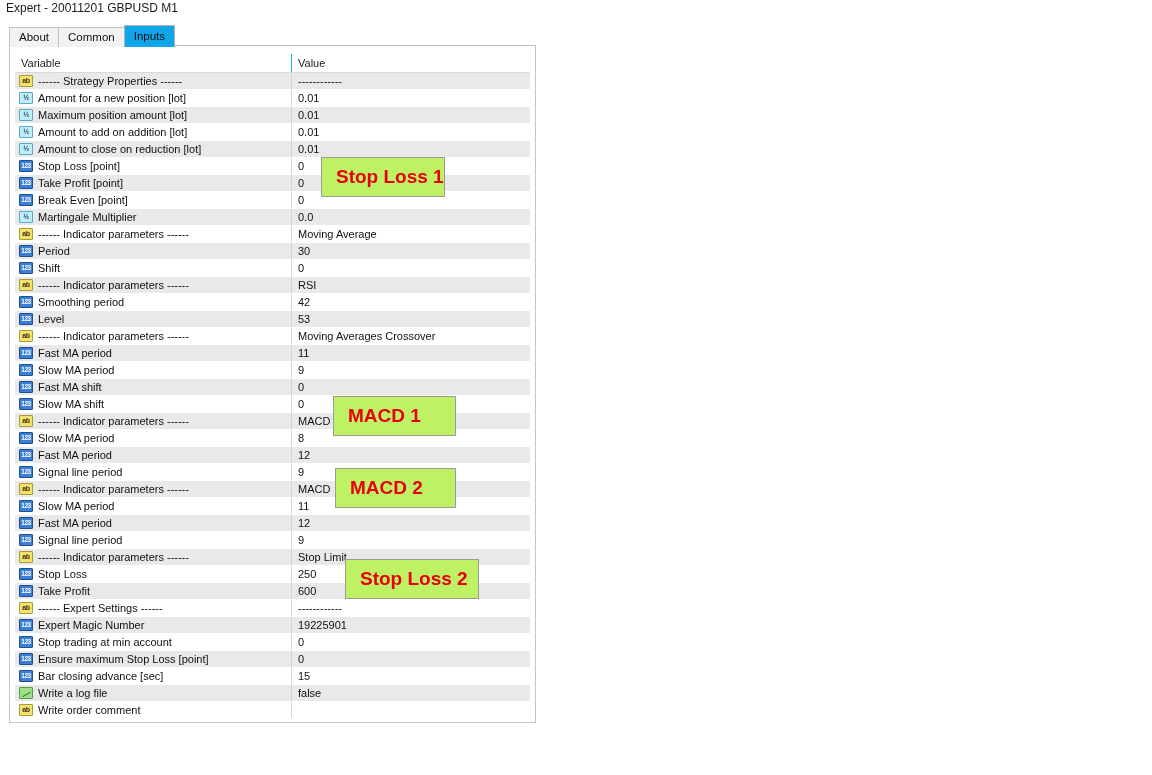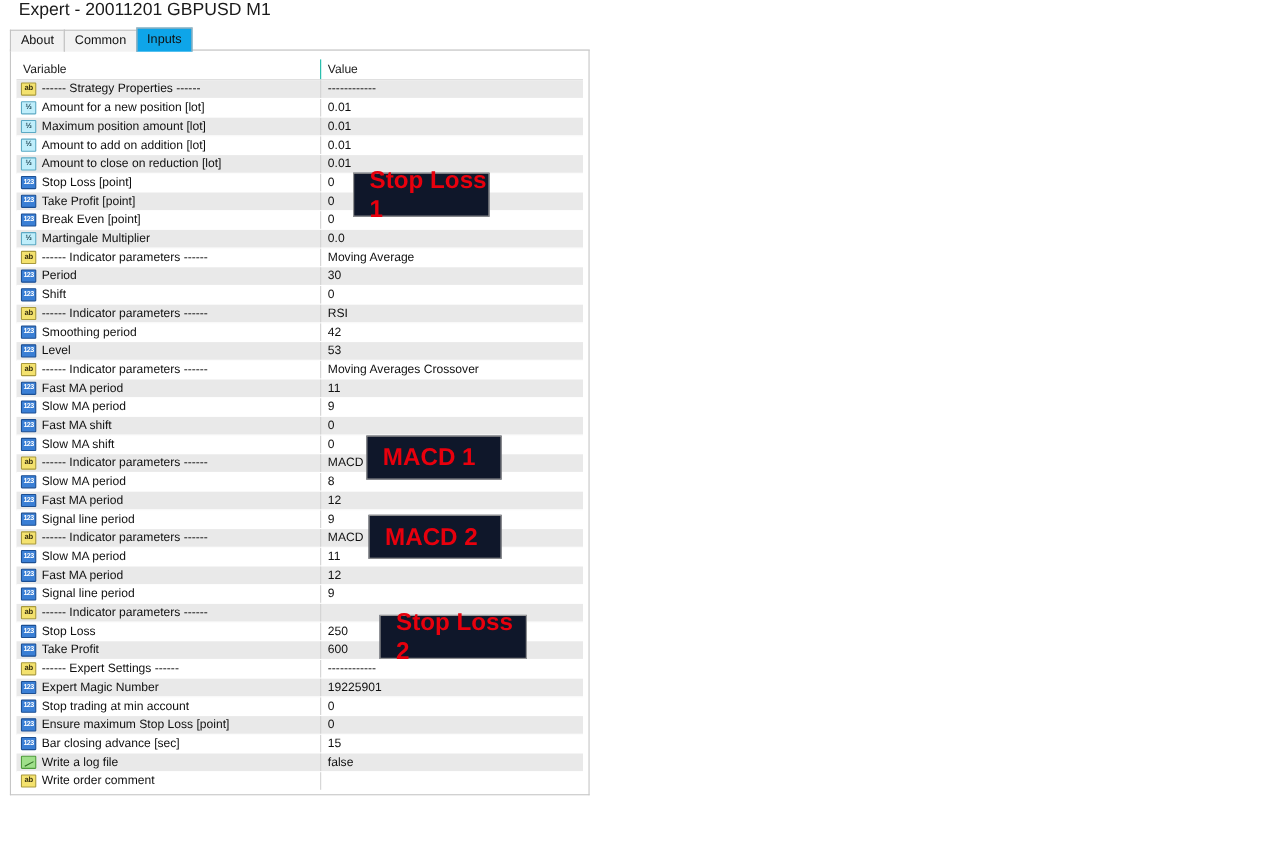--- a/index.html
+++ b/index.html
@@ -37,23 +37,23 @@
     font-weight: bold;
     color: #3a3a3a;
     white-space: nowrap;
     z-index: 0;
     font-family: "Liberation Sans", sans-serif;
   }
 
   
   #window-title {
     position: absolute;
-    left: 17px;
+    left: 6px;
     top: 1px;
-    font-size: 16px;
+    font-size: 12px;
     color: #1a1a1a;
     white-space: nowrap;
     z-index: 5;
   }
 
   
   #tabstrip {
     position: absolute;
     left: 9px;
     top: 26px;
@@ -211,31 +211,32 @@
     top: 6px;
     width: 9px;
     height: 0;
     border-top: 1.5px solid #2e6b21;
     transform: rotate(-28deg);
   }
 
   
   .callout {
     position: absolute;
-    background: #0f172a;
+    background: #bef264;
     border: 1px solid #9b9b9b;
     color: #e8000d;
     font-weight: bold;
-    font-size: 22px;
+    font-size: 19px;
     display: flex;
     align-items: center;
     padding-left: 14px;
     box-sizing: border-box;
     z-index: 20;
     font-family: "Liberation Sans", sans-serif;
+    text-align: right;
   }
 </style>
 </head>
 <body>
 
 <div id="bg-watermark">n M1</div>
 
 <div id="bg-subtext">s</div>
 
 <div id="window-title">Expert - 20011201 GBPUSD M1</div>
@@ -448,20 +449,21 @@
           <span class="tico int">123</span>
           <span class="vname">Signal line period</span>
         </div>
         <div class="cell-val">9</div>
       </div>
       <div class="row even">
         <div class="cell-var">
           <span class="tico str">ab</span>
           <span class="vname">------ Indicator parameters ------</span>
         </div>
+        <div class="cell-val">Stop Limit</div>
       </div>
       <div class="row odd">
         <div class="cell-var">
           <span class="tico int">123</span>
           <span class="vname">Stop Loss</span>
         </div>
         <div class="cell-val">250</div>
       </div>
       <div class="row even">
         <div class="cell-var">

